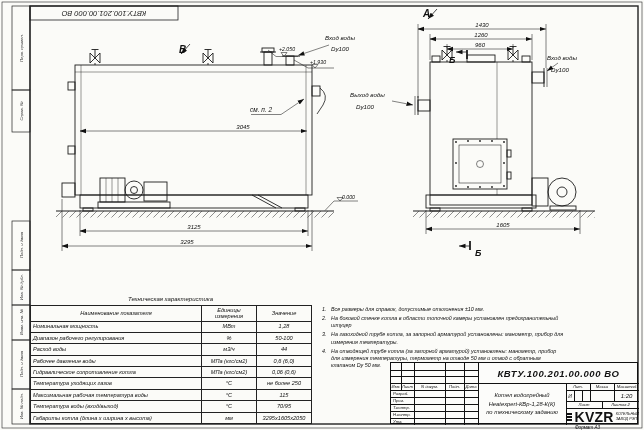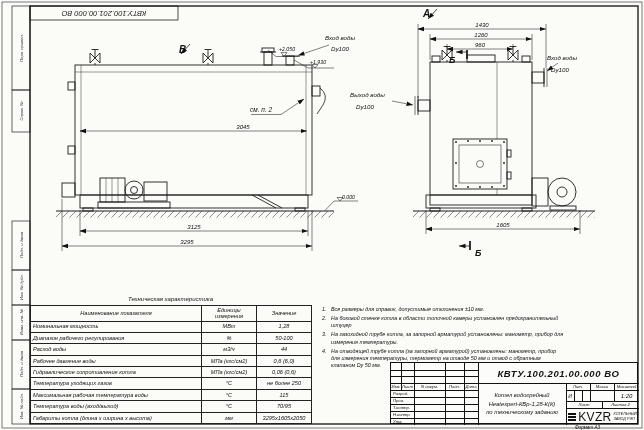--- a/index.html
+++ b/index.html
@@ -25,21 +25,21 @@
 
   
   .tb{position:absolute;left:390px;top:362px;width:248px;height:62px;border:1.4px solid #111;background:#fcfcfa;box-sizing:border-box;}
   .tb .vl{position:absolute;width:1px;background:#111;}
   .tb .hl{position:absolute;height:1px;background:#111;}
   .tb .cell{position:absolute;font-size:4.2px;font-style:italic;display:flex;align-items:center;justify-content:center;white-space:nowrap;overflow:hidden;color:#111;}
   .tb .cl{justify-content:flex-start;padding-left:2px;}
   .tb .doc{font-size:9.5px;font-weight:bold;letter-spacing:0.6px;}
   .tb .prod{flex-direction:column;font-size:5.8px;line-height:1.55;white-space:normal;text-align:center;}
   .logo-mark{width:8px;height:8px;margin-right:2px;background:repeating-linear-gradient(180deg,#111 0 1.8px,transparent 1.8px 3.1px);}
-  .logo-text{font-weight:normal;font-size:12px;font-style:normal;letter-spacing:0.3px;}
+  .logo-text{font-weight:bold;font-size:14px;font-style:normal;letter-spacing:0.3px;}
   .comp{display:flex;flex-direction:column;margin-left:2px;font-size:3.7px;line-height:1.25;font-style:italic;text-align:left;}
   .fmt{position:absolute;top:424.5px;left:540px;width:95px;font-size:4.6px;font-style:italic;text-align:center;color:#111;}
 </style>
 </head>
 <body>
 
 <div class="sheet">
 
 <svg width="644" height="430" viewBox="0 0 644 430">
   <defs>

